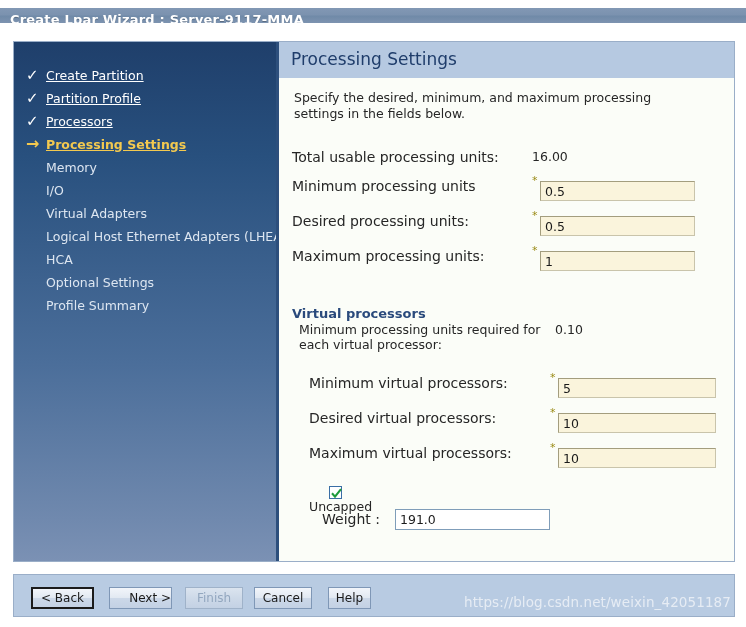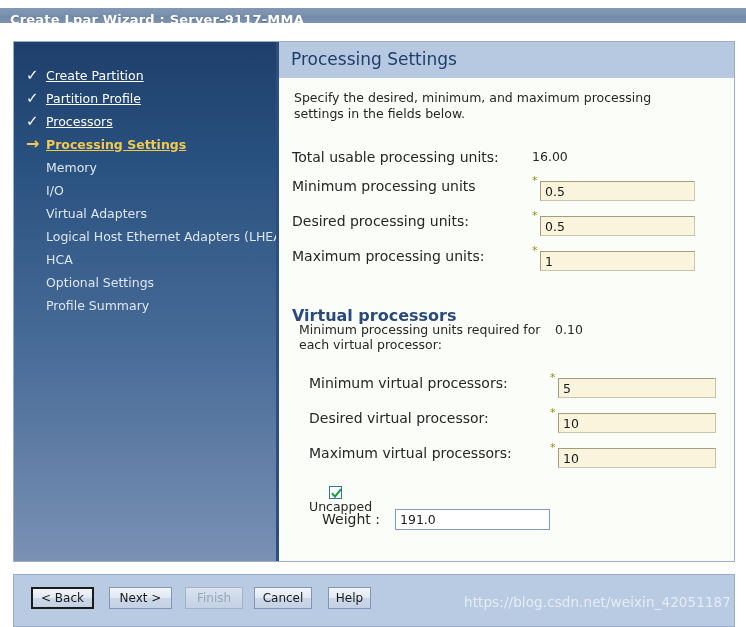--- a/index.html
+++ b/index.html
@@ -172,21 +172,21 @@
   }
   .txtbox.focused {
     background: #ffffff;
     border: 1px solid #7f9db9;
   }
 
   
   .section-title {
     position: absolute;
     left: 13px;
-    font-size: 16px;
+    font-size: 13px;
     font-weight: bold;
     color: #2a4a7c;
     white-space: nowrap;
   }
   .section-note {
     position: absolute;
     left: 20px;
     font-size: 12.5px;
     color: #262626;
     line-height: 15px;
@@ -218,21 +218,21 @@
     margin-left: 10px;
     font-size: 12.5px;
     color: #262626;
     white-space: nowrap;
   }
 
   
   .buttonbar {
     position: absolute;
     left: 13px; top: 551px;
-    width: 722px; height: 53px;
+    width: 722px; height: 43px;
     background: #b8cbe2;
     border: 1px solid #9aaec8;
     box-sizing: border-box;
   }
   .btn {
     position: absolute;
     top: 12px;
     height: 22px;
     box-sizing: border-box;
     background: linear-gradient(to bottom, #f2f5fa 0%, #e2e9f2 48%, #ccd8e8 52%, #c3d1e4 100%);
@@ -369,21 +369,21 @@
       <div class="section-note" style="top:280px;">Minimum processing units required for each virtual processor:</div>
       <div class="section-note-value" style="left:276px; top:280px;">0.10</div>
 
       <div class="field-row" style="top:330px;">
         <span class="field-label" style="left:17px;">Minimum virtual processors:</span>
         <span class="req-star" style="left:258px; top:0px;">*</span>
         <input class="txtbox" style="left: 266px; top: 6px; width: 158px; height: 20px;" value="5">
       </div>
 
       <div class="field-row" style="top:365px;">
-        <span class="field-label" style="left:17px;">Desired virtual processor:</span>
+        <span class="field-label" style="left:17px;">Desired virtual processors:</span>
         <span class="req-star" style="left:258px; top:0px;">*</span>
         <input class="txtbox" style="left: 266px; top: 6px; width: 158px; height: 20px;" value="10">
       </div>
 
       <div class="field-row" style="top:400px;">
         <span class="field-label" style="left:17px;">Maximum virtual processors:</span>
         <span class="req-star" style="left:258px; top:0px;">*</span>
         <input class="txtbox" style="left: 266px; top: 6px; width: 158px; height: 20px;" value="10">
       </div>
 
@@ -399,21 +399,21 @@
       <div class="field-row" style="top:466px;">
         <span class="field-label" style="left:30px;">Weight :</span>
         <input class="txtbox focused" style="left: 103px; top: 1px; width: 155px; height: 21px;" value="191.0">
       </div>
 
     </div>
   </div>
 
   <div class="buttonbar">
     <button class="btn focus" style="left:17px; width:63px;">&lt; Back</button>
-    <button class="btn" style="left:95px; width:63px;">Next &gt;</button>
+    <button class="btn" style="left:95px; width:63px;text-align:right;">Next &gt;</button>
     <button class="btn disabled" style="left:171px; width:58px;">Finish</button>
     <button class="btn" style="left:240px; width:58px;">Cancel</button>
     <button class="btn" style="left:314px; width:43px;">Help</button>
   </div>
 
 </div>
 
 <div class="watermark">https://blog.csdn.net/weixin_42051187</div>
 
 </body></html>

